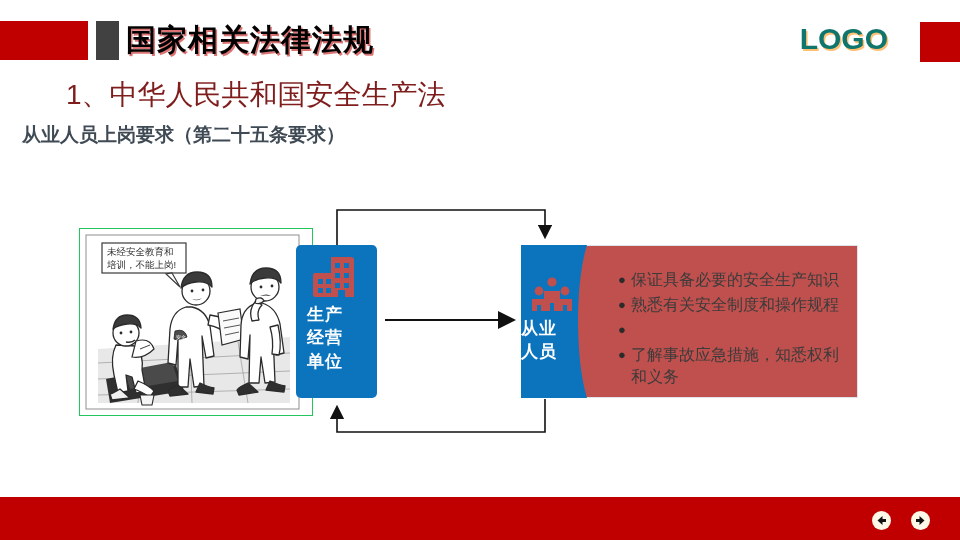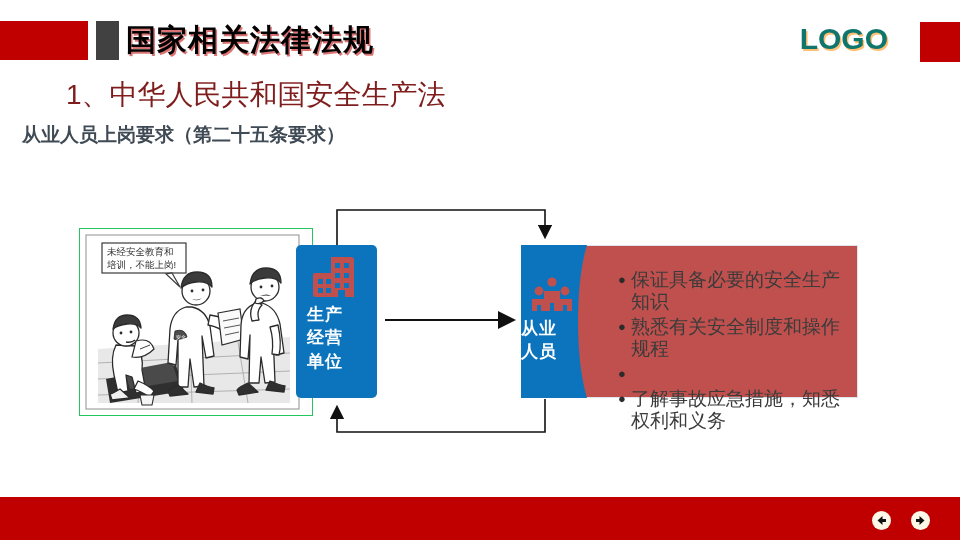--- a/index.html
+++ b/index.html
@@ -191,21 +191,21 @@
     margin-bottom: 3px;
   }
   .bullet-dot {
     width: 13px;
     min-width: 13px;
     font-size: 13px;
     line-height: 22px;
     color: #2b2b2b;
   }
   .bullet-text {
-    font-size: 19px;
+    font-size: 16px;
     line-height: 22px;
     color: #3b3b3b;
   }
 
   
   .connectors {
     position: absolute;
     left: 0;
     top: 0;
     width: 960px;

